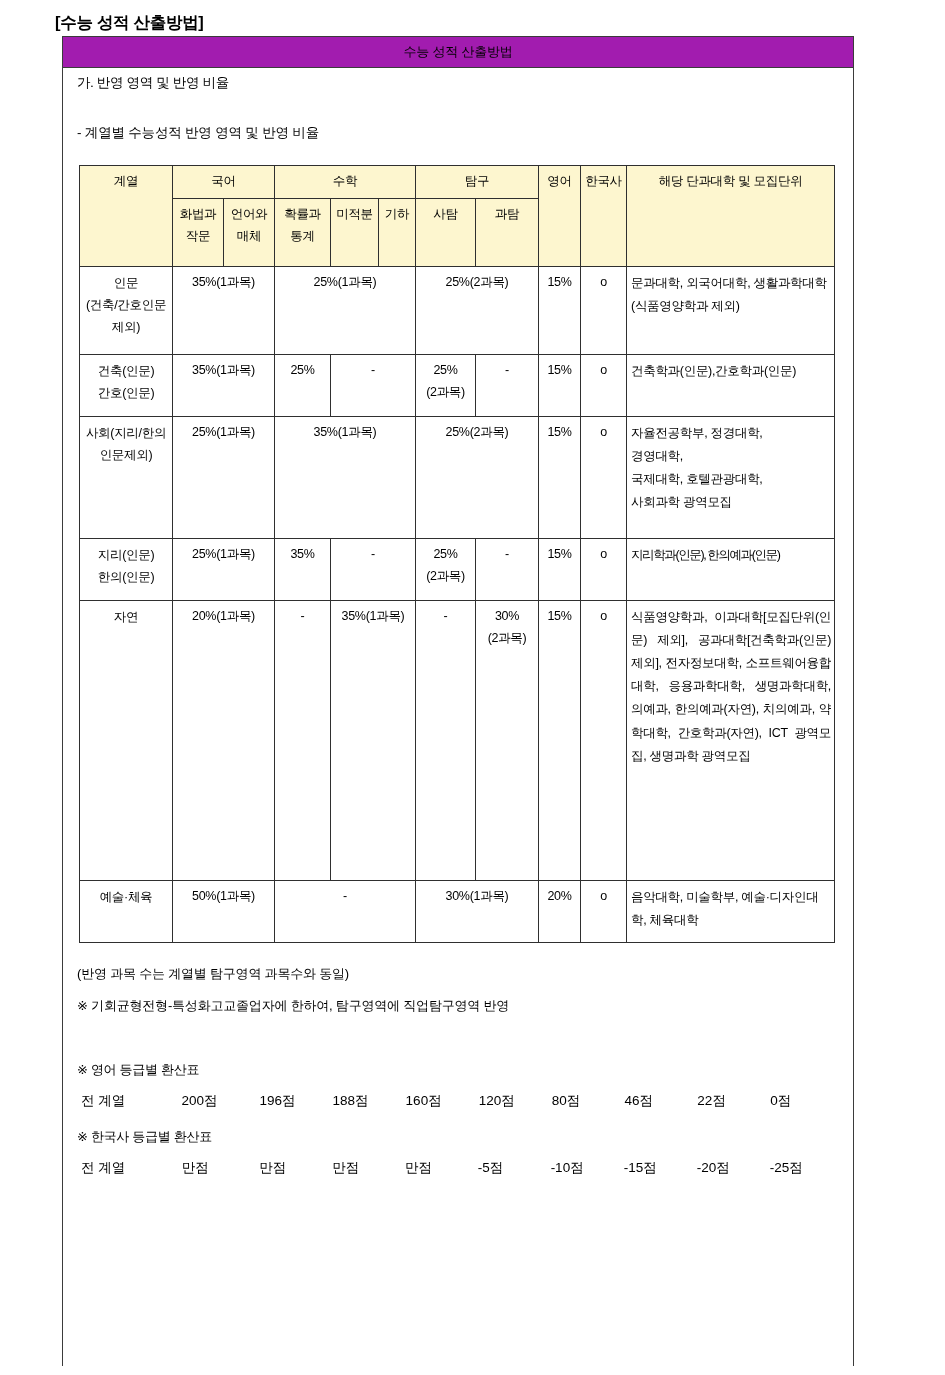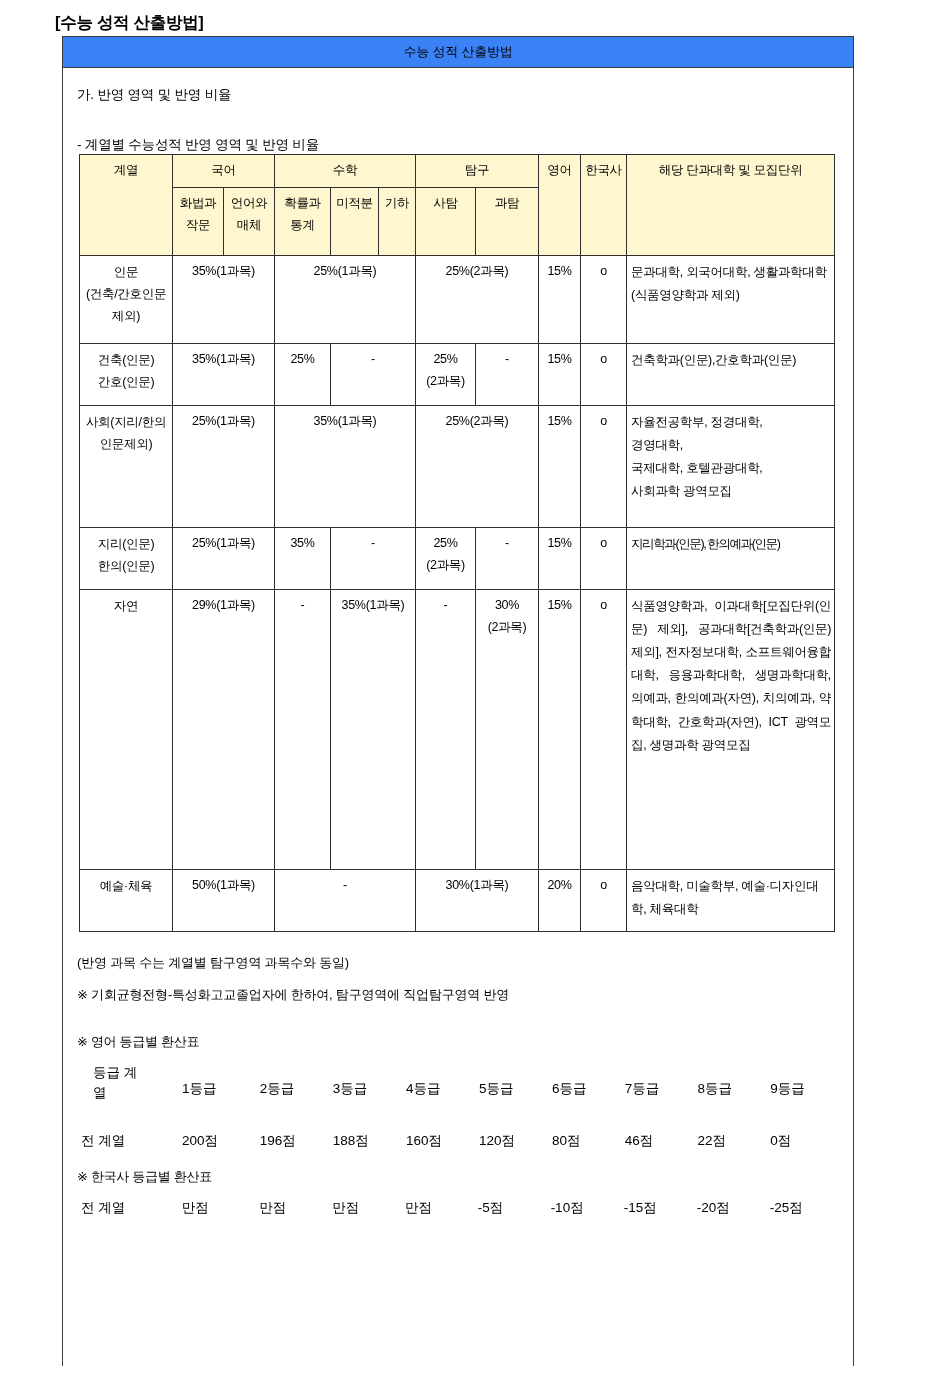--- a/index.html
+++ b/index.html
@@ -27,39 +27,40 @@
     position: absolute;
     left: 62px; top: 36px;
     width: 792px; height: 1330px;
     border: 1px solid #3b3b3b;
     border-top: none;
     border-bottom: none;
   }
 
   .banner {
     height: 32px;
-    background: #3b82f6;
+    background: #a21caf;
     border: 1px solid #3b3b3b;
     border-left: none; border-right: none;
     display: flex; align-items: center; justify-content: center;
     font-size: 13px;
     letter-spacing: -0.2px;
   }
 
   .body-area { padding: 0 14px; }
 
   .sec-head {
     font-size: 13.5px;
-    margin-top: 18px;
+    margin-top: 6px;
     letter-spacing: -0.2px;
+    font-family: Liberation Serif, serif;
   }
   .sec-sub {
     font-size: 13.5px;
     margin-top: 32px;
-    margin-bottom: 0;
+    margin-bottom: 23px;
     letter-spacing: -0.2px;
   }
 
   table.grid {
     border-collapse: collapse;
     table-layout: fixed;
     font-size: 12.5px;
     letter-spacing: -0.3px;
   }
   table.grid th, table.grid td {
@@ -87,21 +88,21 @@
     font-size: 13px;
     letter-spacing: -0.2px;
     line-height: 1.45;
   }
   .notes-block { margin-top: 22px; }
   .notes-block .note-line + .note-line { margin-top: 13px; }
 
   .conv-head {
     font-size: 13px;
     letter-spacing: -0.3px;
-    margin-top: 28px;
+    margin-top: 45px;
     margin-bottom: 4px;
   }
   .conv-head.tight { margin-top: 7px; }
 
   table.conv { width: 762px; font-size: 13.5px; }
   table.conv td {
     height: 34px;
     vertical-align: middle;
     padding: 3px 2px;
     line-height: 1.5;
@@ -203,21 +204,21 @@
           <td>35%</td>
           <td colspan="2">-</td>
           <td>25%<br>(2과목)</td>
           <td>-</td>
           <td>15%</td>
           <td>o</td>
           <td class="dept" style="letter-spacing:-1.4px">지리학과(인문), 한의예과(인문)</td>
         </tr>
         <tr style="height:280px">
           <td class="cat">자연</td>
-          <td colspan="2">29%(1과목)</td>
+          <td colspan="2">20%(1과목)</td>
           <td>-</td>
           <td colspan="2">35%(1과목)</td>
           <td>-</td>
           <td>30%<br>(2과목)</td>
           <td>15%</td>
           <td>o</td>
           <td class="dept" style="text-align:justify;text-justify:inter-character">식품영양학과,  이과대학[모집단위(인문) 제외],  공과대학[건축학과(인문) 제외],  전자정보대학, 소프트웨어융합대학, 응용과학대학, 생명과학대학, 의예과,  한의예과(자연),  치의예과,  약학대학,  간호학과(자연),  ICT  광역모집,  생명과학 광역모집</td>
         </tr>
         <tr style="height:62px">
           <td class="cat">예술·체육</td>
@@ -244,35 +245,20 @@
           <col style="width:73px">
         <col style="width:73px">
           <col style="width:73px">
           <col style="width:73px">
         <col style="width:73px">
           <col style="width:73px">
           <col style="width:73px">
           <col style="width:71px">
       </colgroup>
       <tbody>
-        <tr>
-          <td class="grade-label split">
-            <span>등급 계</span><br>
-            <span>열</span>
-          </td>
-          <td>1등급</td>
-          <td>2등급</td>
-          <td>3등급</td>
-          <td>4등급</td>
-          <td>5등급</td>
-          <td>6등급</td>
-          <td>7등급</td>
-          <td>8등급</td>
-          <td>9등급</td>
-        </tr>
         <tr>
           <td>전 계열</td>
           <td>200점</td>
           <td>196점</td>
           <td>188점</td>
           <td>160점</td>
           <td>120점</td>
           <td>80점</td>
           <td>46점</td>
           <td>22점</td>

